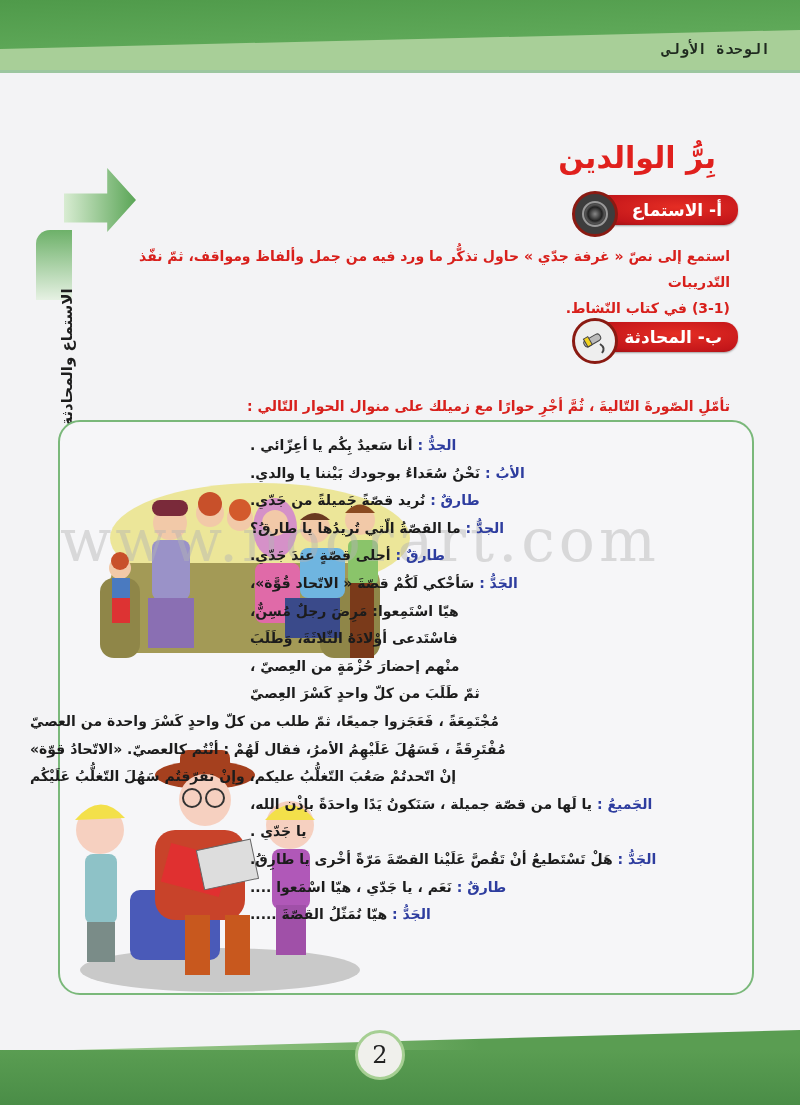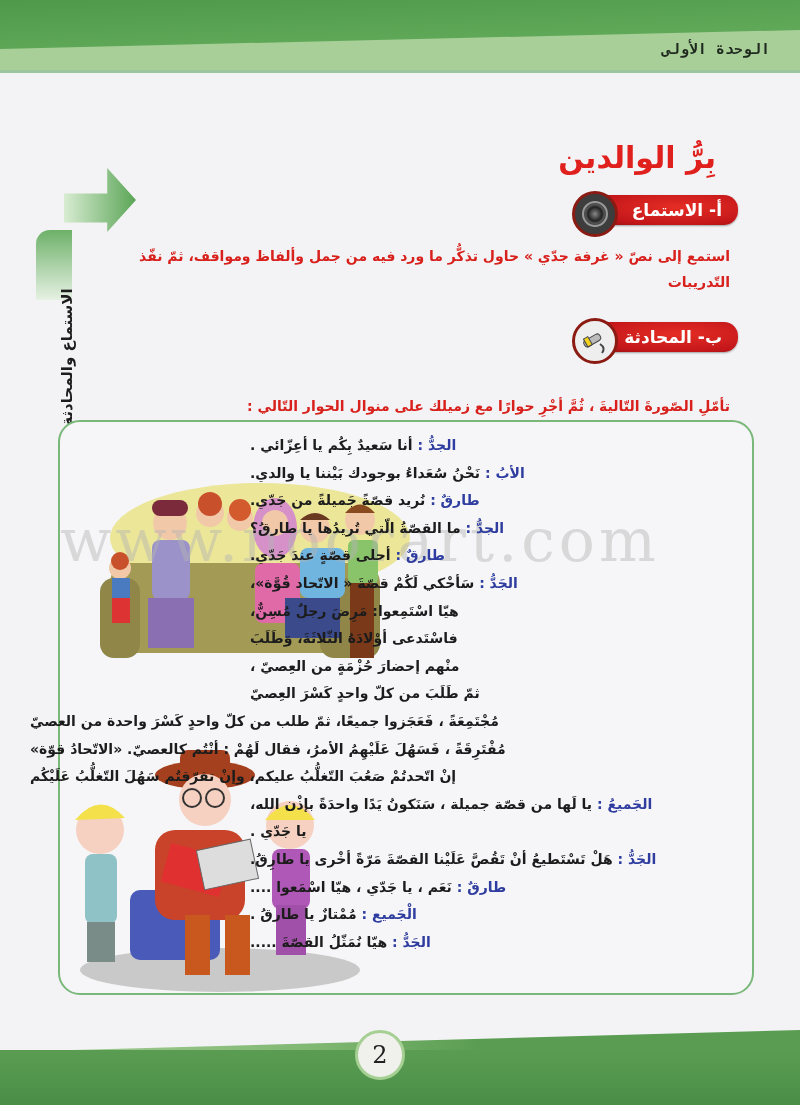--- a/index.html
+++ b/index.html
@@ -132,20 +132,21 @@
 
 <div class="section-badge badge-a">
   <span>أ- الاستماع</span>
   <div class="badge-icon">
       <div class="speaker-inner"></div>
     </div>
 </div>
 
 <div class="instr instr-1">
   <div>استمع إلى نصّ « غرفة جدّي » حاول تذكُّر ما ورد فيه من جمل وألفاظ ومواقف، ثمّ نفّذ التّدريبات</div>
+  <div>(3-1) في كتاب النّشاط.</div>
 </div>
 
 <div class="section-badge badge-b">
   <span>ب- المحادثة</span>
   <div class="badge-icon">
     <svg width="30" height="30" viewBox="0 0 30 30">
         <rect x="3" y="11" width="18" height="7" rx="3" fill="#bbb" stroke="#444" transform="rotate(-30 12 14)"></rect>
         <rect x="5" y="9" width="5" height="9" fill="#f2d21f" stroke="#444" transform="rotate(-30 12 14)"></rect>
         <path d="M20 18 Q26 22 22 27" stroke="#444" fill="none" stroke-width="2"></path>
       </svg>
@@ -222,20 +223,19 @@
   <div class="line indent"><span>فاسْتَدعى أوْلادَهُ الثّلاثَةَ، وَطَلَبَ</span></div>
   <div class="line indent"><span>منْهم إحضارَ حُزْمَةٍ من العِصيّ ،</span></div>
   <div class="line indent"><span>ثمّ طَلَبَ من كلّ واحدٍ كَسْرَ العِصيّ</span></div>
   <div class="line wide"><span>مُجْتَمِعَةً ، فَعَجَزوا جميعًا، ثمّ طلب من كلّ واحدٍ كَسْرَ واحدة من العصيّ</span></div>
   <div class="line wide"><span>مُفْتَرِقَةً ، فَسَهُلَ عَلَيْهِمُ الأمرُ، فقال لَهُمْ : أنْتُم كالعصيّ. «الاتّحادُ قوّة»</span></div>
   <div class="line wide"><span>إنْ اتّحدتُمْ صَعُبَ التّغلُّبُ عليكم، وإنْ تفرّقتُم سَهُلَ التّغلُّبُ عَلَيْكُم</span></div>
   <div class="line"><span class="speaker">الجَميعُ :</span><span> يا لَها من قصّة جميلة ، سَنَكونُ يَدًا واحدَةً بإذْن الله،</span></div>
   <div class="line indent"><span>يا جَدّي .</span></div>
   <div class="line"><span class="speaker">الجَدُّ :</span><span> هَلْ تَسْتَطيعُ أنْ تَقُصَّ عَلَيْنا القصّةَ مَرّةً أخْرى يا طارِقُ.</span></div>
   <div class="line"><span class="speaker">طارقٌ :</span><span> نَعَم ، يا جَدّي ، هيّا اسْمَعوا ....</span></div>
-  <div class="line"><span class="speaker">الْجَميع :</span><span> مُمْتازٌ يا طارقُ .</span></div>
   <div class="line"><span class="speaker">الجَدُّ :</span><span> هيّا نُمَثّلُ القصّةَ .....</span></div>
 </div>
 
 <div class="bottom-light"></div>
 <div class="bottom-band"></div>
 <div class="page-number">2</div>
 <div class="footer-title">تعلّم العربيّة - كتاب الطّالب 7</div>
 
 </body></html>

